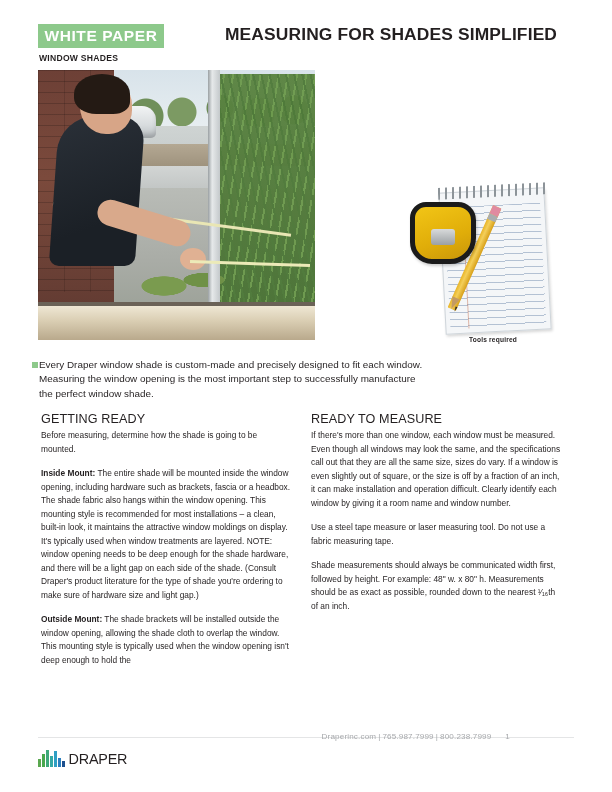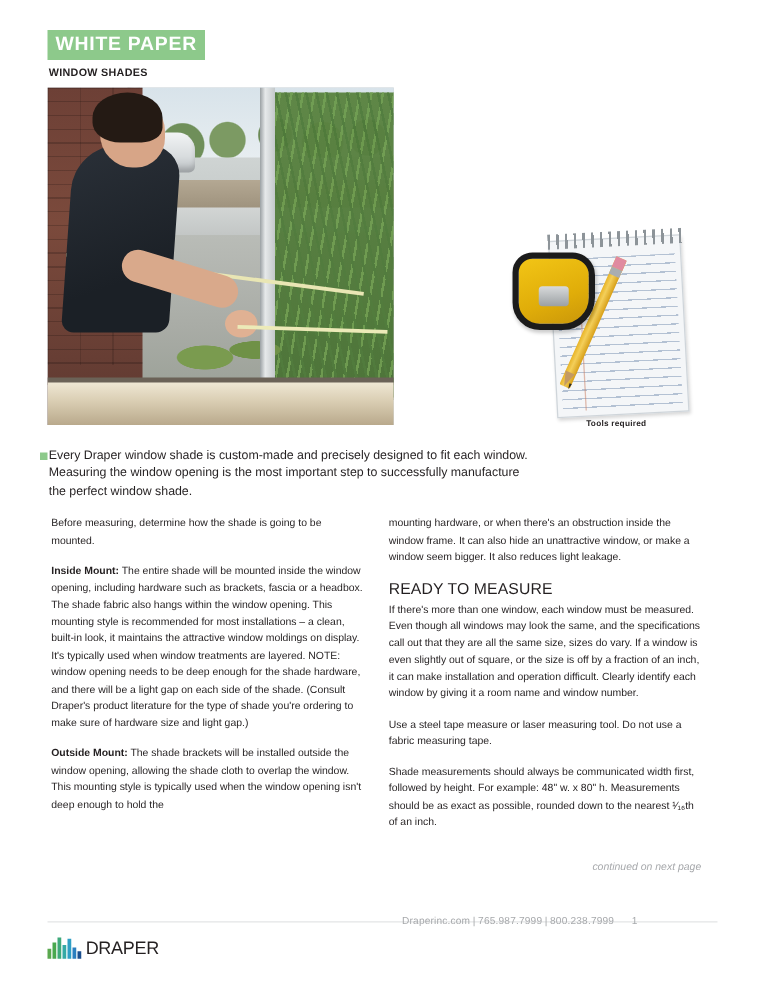--- a/index.html
+++ b/index.html
@@ -387,20 +387,21 @@
 </head>
 <body>
 
 <div class="page">
 
   <div class="header">
     <div class="badge">
       <span class="badge-label">WHITE PAPER</span>
     </div>
     <div class="subbrand">WINDOW SHADES</div>
+    <div class="doc-title">MEASURING FOR SHADES SIMPLIFIED</div>
   </div>
 
   <div class="hero">
     <div class="hero-inner">
       <div class="h-sky"></div>
       <div class="h-trees"></div>
       <div class="h-lot"></div>
       <div class="h-car"></div>
       <div class="h-mulch"></div>
       <div class="h-shrubs"></div>
@@ -443,34 +444,33 @@
     </div>
     <div class="tools-caption">Tools required</div>
   </div>
 
   <div class="intro">
     <div class="intro-bullet"></div>
     <div class="intro-text">Every Draper window shade is custom-made and precisely designed to fit each window. Measuring the window opening is the most important step to successfully manufacture the perfect window shade.</div>
   </div>
 
   <div class="col col-left">
+    <h2 class="sec-title">GETTING READY</h2>
     <p class="para">Before measuring, determine how the shade is going to be mounted.</p>
     <p class="para"><span class="lead-in">Inside Mount:</span><span> The entire shade will be mounted inside the window opening, including hardware such as brackets, fascia or a headbox. The shade fabric also hangs within the window opening. This mounting style is recommended for most installations – a clean, built-in look, it maintains the attractive window moldings on display. It's typically used when window treatments are layered. NOTE: window opening needs to be deep enough for the shade hardware, and there will be a light gap on each side of the shade. (Consult Draper's product literature for the type of shade you're ordering to make sure of hardware size and light gap.)</span></p>
     <p class="para tight"><span class="lead-in">Outside Mount:</span><span> The shade brackets will be installed outside the window opening, allowing the shade cloth to overlap the window. This mounting style is typically used when the window opening isn't deep enough to hold the</span></p>
   </div>
 
   <div class="col col-right">
-    <p class="para">mounting hardware, or when there's an obstruction inside the window frame. It can also hide an unattractive window, or make a window seem bigger. It also reduces light leakage.</p>
     <h2 class="sec-title">READY TO MEASURE</h2>
     <p class="para">If there's more than one window, each window must be measured. Even though all windows may look the same, and the specifications call out that they are all the same size, sizes do vary. If a window is even slightly out of square, or the size is off by a fraction of an inch, it can make installation and operation difficult. Clearly identify each window by giving it a room name and window number.</p>
     <p class="para">Use a steel tape measure or laser measuring tool. Do not use a fabric measuring tape.</p>
     <p class="para tight">Shade measurements should always be communicated width first, followed by height. For example: 48" w. x 80" h. Measurements should be as exact as possible, rounded down to the nearest ¹⁄₁₆th of an inch.</p>
   </div>
 
-  <div class="continued">continued on next page</div>
 
   <div class="footer-rule"></div>
 
   <div class="logo">
     <span class="logo-mark" id="logo-mark">
         <i style="background: rgb(90, 168, 79); height: 8px;"></i>
         <i style="background: rgb(73, 168, 78); height: 13px;"></i>
         <i style="background: rgb(62, 169, 122); height: 17px;"></i>
         <i style="background: rgb(53, 169, 165); height: 11px;"></i>
         <i style="background: rgb(47, 159, 196); height: 16px;"></i>

